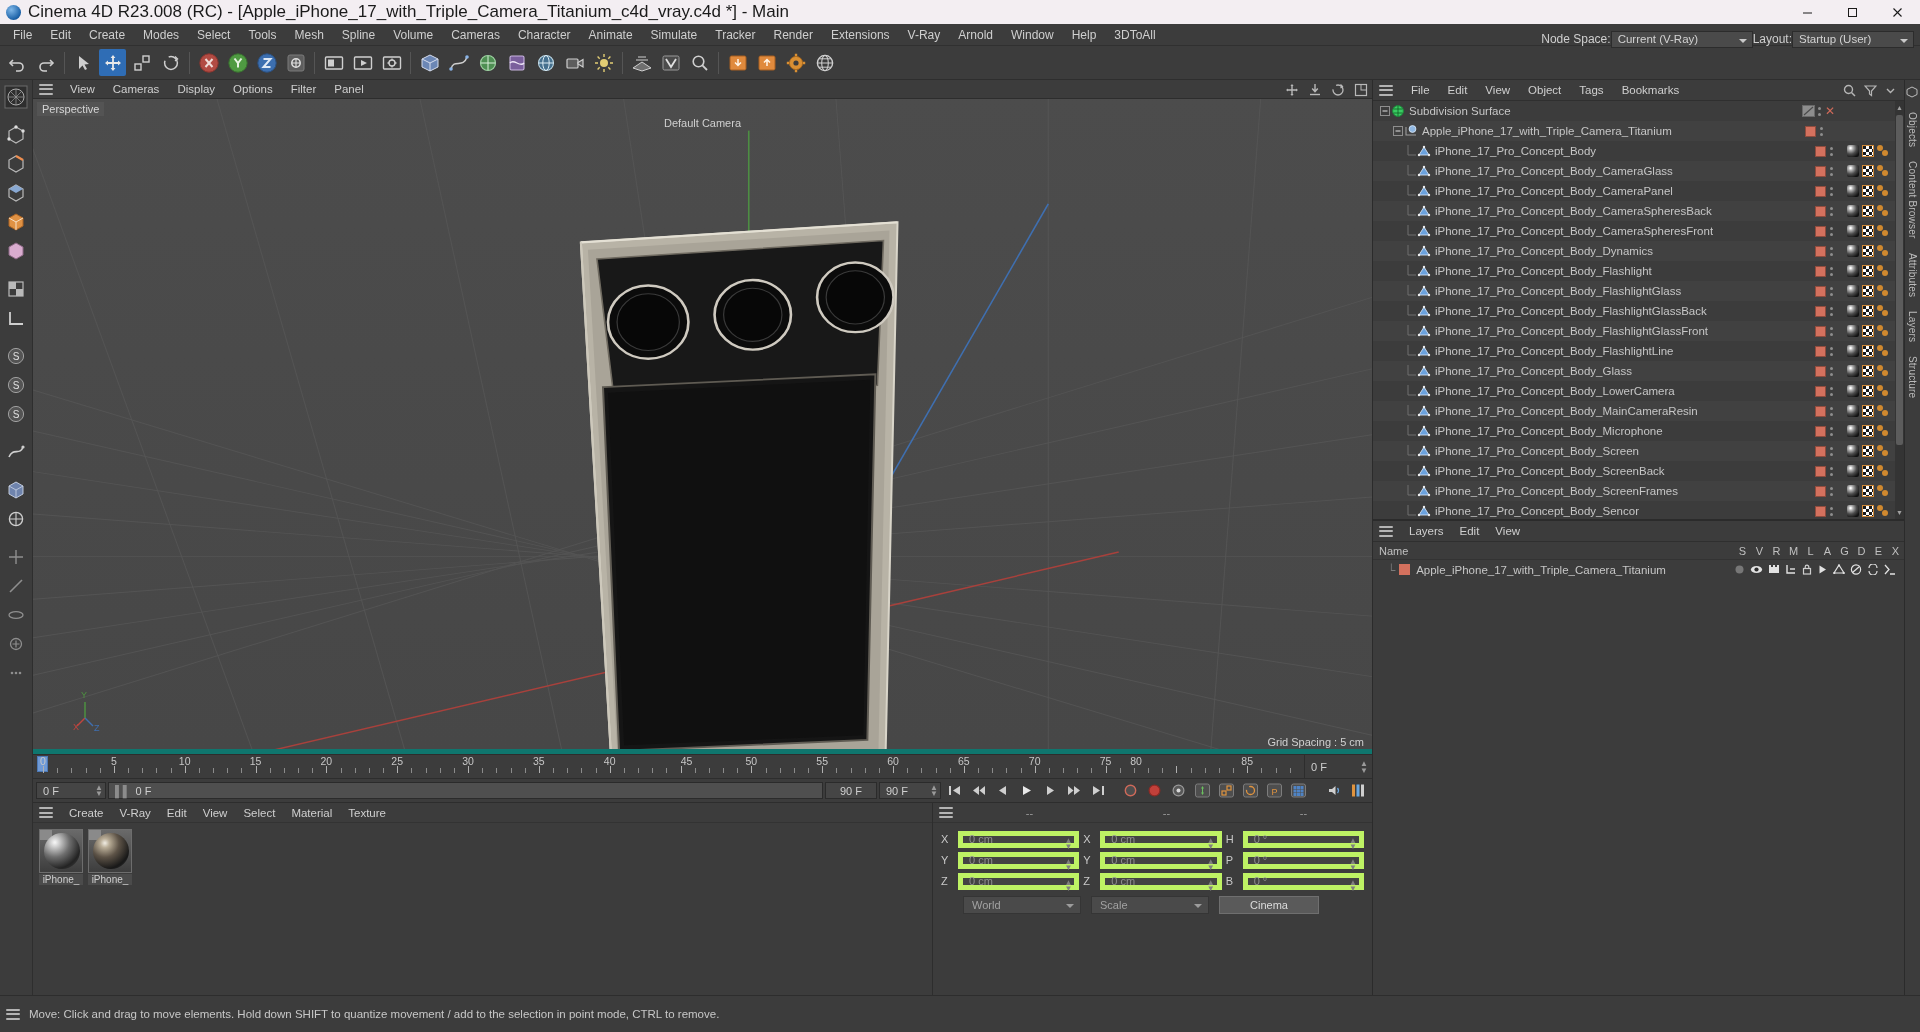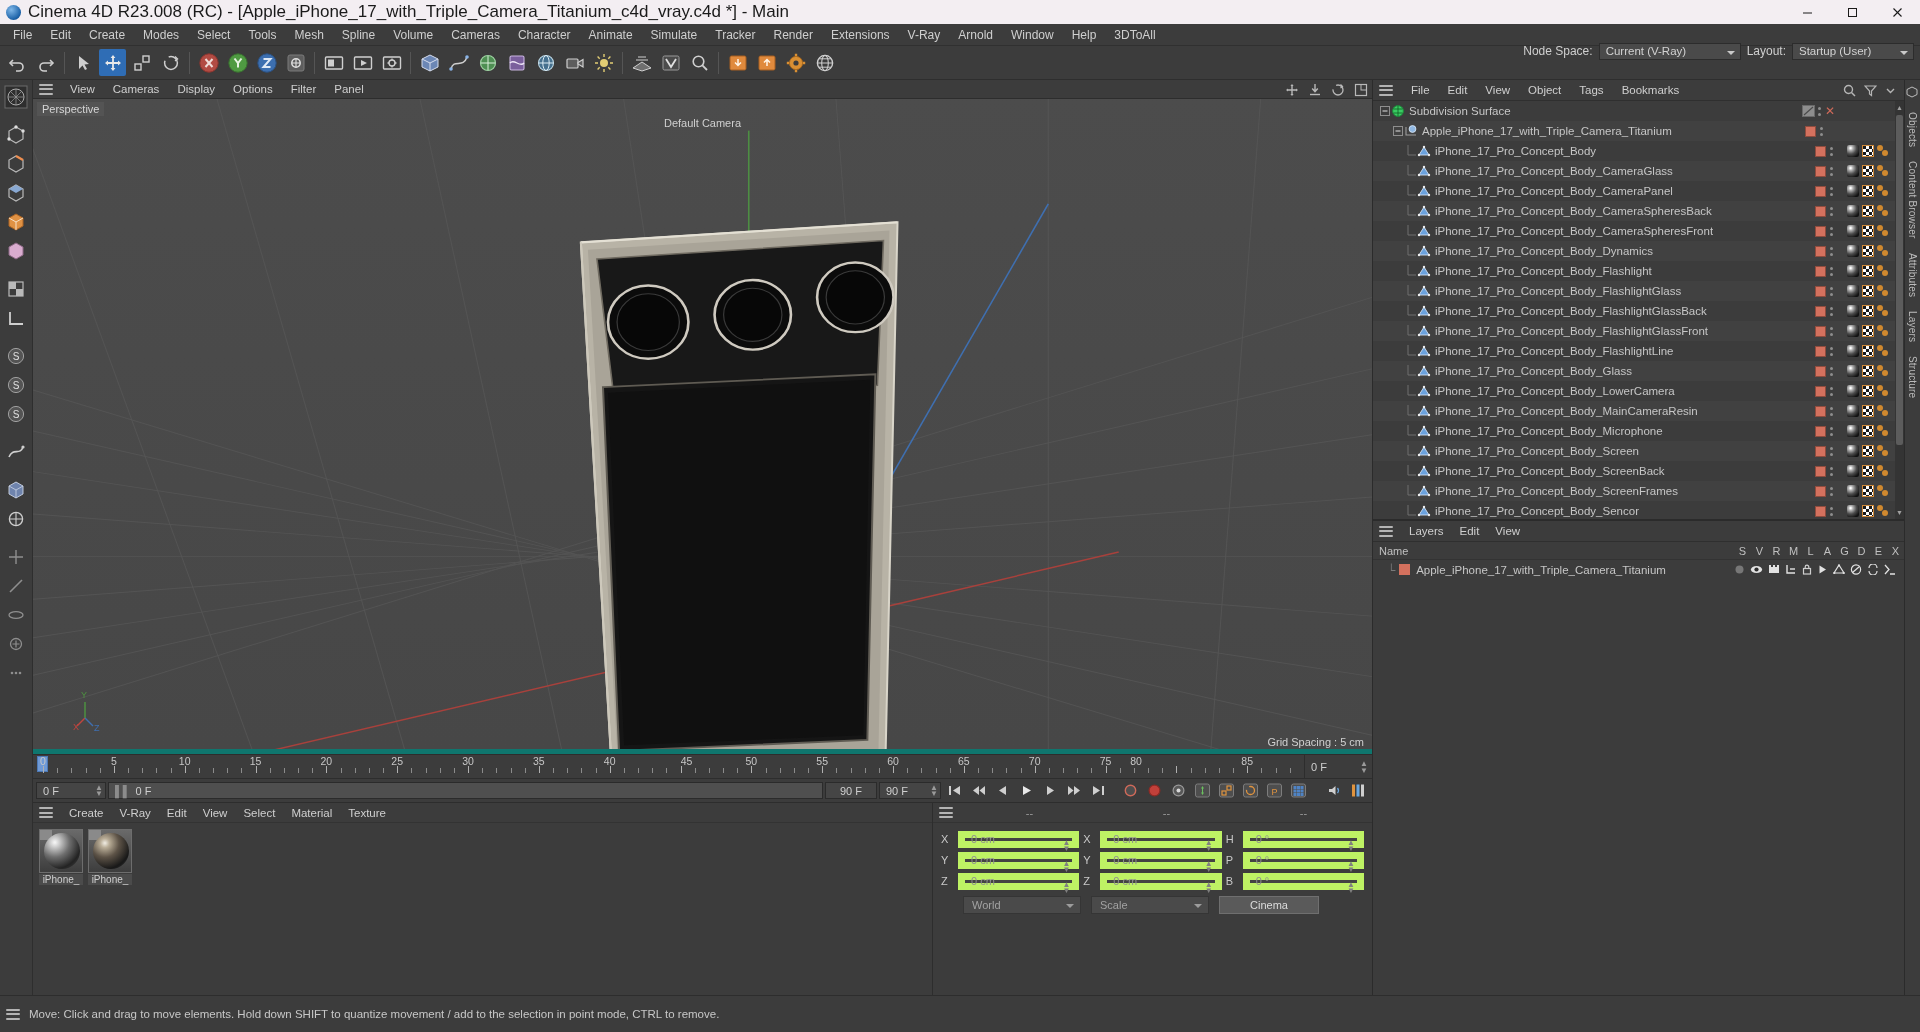--- a/index.html
+++ b/index.html
@@ -24,22 +24,22 @@
   .tb-spacer { flex:1 1 auto; }
   .winbtns { display:flex; height:24px; }
   .winbtn { width:45px; height:24px; display:flex; align-items:center; justify-content:center;
     color:#1a1a1a; font-size:13px; }
   .winbtn svg { display:block; }
 
   
   .menubar { height:22px; background:#3c3c3c; display:flex; align-items:center;
     padding-left:4px; border-bottom:1px solid #303030; position:relative; }
   .menuitem { padding:0 9px; line-height:22px; font-size:12px; color:#cfcfcf; white-space:nowrap; }
-  .menu-right { position:absolute; right:6px; top:16px; height:22px;
-    display:flex; align-items:center; gap:6px; }
+  .menu-right { position:absolute; right:6px; top:4px; height:22px;
+    display:flex; align-items:center; }
   .ml { font-size:12px; color:#cfcfcf; }
   .dropdown {
     background:#4a4a4a; border:1px solid #2c2c2c; height:17px; line-height:15px;
     font-size:11.5px; color:#d2d2d2; padding:0 16px 0 6px; position:relative;
     min-width:120px; display:inline-block;
   }
   .dropdown:after { content:""; position:absolute; right:5px; top:7px;
     border-left:4px solid transparent; border-right:4px solid transparent;
     border-top:4px solid #c9c9c9; }
 
@@ -118,21 +118,21 @@
   .matname { font-size:10px; color:#cfcfcf; text-align:center; white-space:nowrap; overflow:hidden;
     background:#4b4b4b; margin-top:1px; }
 
   
   .coordpanel { flex:0 0 440px; border-left:1px solid #2d2d2d; display:flex; flex-direction:column; }
   .coordhead { height:20px; display:flex; align-items:center; border-bottom:1px solid #333; }
   .coordhead .c3 { flex:1 1 0; text-align:center; font-size:11px; color:#9c9c9c; }
   .coordrows { padding:7px 8px 0 8px; }
   .crow { display:flex; align-items:center; height:18px; margin-bottom:3px; gap:4px; }
   .clabel { width:13px; font-size:11px; color:#c9c9c9; text-align:left; }
-  .cfield { flex:1 1 0; height:17px; background:#434343; border:7px solid #bef264; font-size:11px;
+  .cfield { flex:1 1 0; height:17px; background:#434343; border:5px solid #bef264; font-size:11px;
     color:#8f8f8f; display:flex; align-items:center; padding:0 12px 0 6px; position:relative; }
   .cfield .spin { position:absolute; right:2px; top:2px; font-size:8px; line-height:6px; color:#808080; }
   .crow-btm { display:flex; align-items:center; gap:10px; padding:3px 8px 0 22px; }
   .csel { width:118px; height:18px; background:#4a4a4a; border:1px solid #353535; font-size:11px;
     color:#a2a2a2; padding:0 14px 0 8px; line-height:16px; position:relative; }
   .csel:after { content:""; position:absolute; right:6px; top:7px;
     border-left:4px solid transparent; border-right:4px solid transparent; border-top:4px solid #9c9c9c; }
   .capply { width:100px; height:18px; background:#5a5a5a; border:1px solid #6f6f6f; font-size:11px;
     color:#dcdcdc; text-align:center; line-height:16px; }
 

